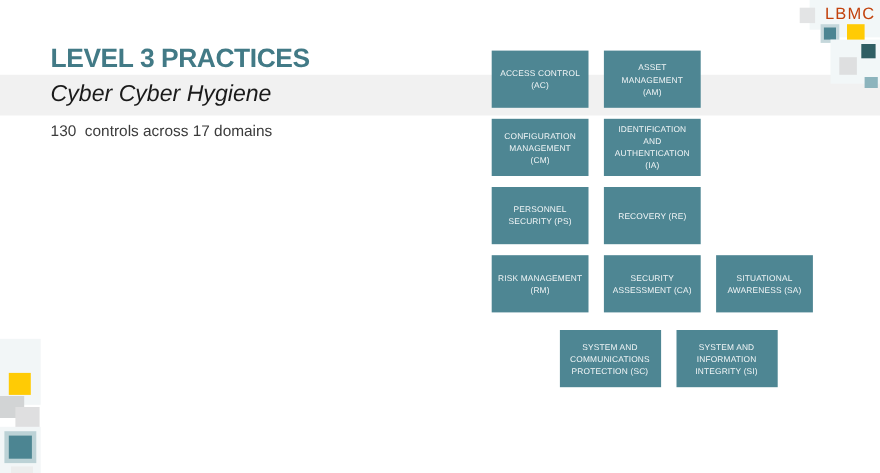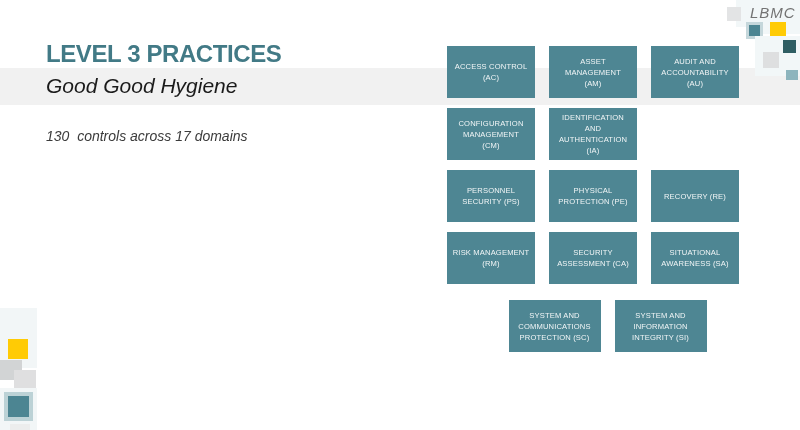--- a/index.html
+++ b/index.html
@@ -78,23 +78,22 @@
     left: 760px; top: 0px;
     width: 40px; height: 34px;
     background: #f2f7f8;
   }
   .logo-text {
     position: absolute;
     left: 750px; top: 4px;
     width: 50px;
     font-size: 15px;
     letter-spacing: 1px;
-    color: #737373;
-    font-family: "Liberation Sans", sans-serif;
-    font-style: italic;
+    color: #c2410c;
+    font-family: "Liberation Sans", sans-serif;
   }
   .deco-gray-top {
     position: absolute;
     left: 727px; top: 7px;
     width: 14px; height: 14px;
     background: #e3e4e5;
   }
   .deco-teal-top-outer {
     position: absolute;
     left: 746px; top: 22px;
@@ -159,26 +158,25 @@
     position: absolute;
     left: 46px; top: 74px;
     font-size: 21px;
     font-style: italic;
     color: #1a1a1a;
     white-space: nowrap;
     font-family: "Liberation Sans", sans-serif;
   }
   .slide-detail {
     position: absolute;
-    left: 46px; top: 128px;
+    left: 46px; top: 111px;
     font-size: 14px;
     color: #3b3b3b;
     white-space: pre;
     font-family: "Liberation Sans", sans-serif;
-    font-style: italic;
   }
 
   
   .grid {
     position: absolute;
     left: 447px; top: 46px;
     width: 321px;
   }
   .grid-row {
     display: flex;
@@ -223,21 +221,21 @@
   <div class="deco-gray-left-a"></div>
   <div class="deco-gray-left-b"></div>
   <div class="deco-panel-left-lower"></div>
   <div class="deco-teal-left-outer"></div>
   <div class="deco-teal-left-inner"></div>
   <div class="deco-gray-left-c"></div>
 
   <div class="title-band"></div>
 
   <h1 class="slide-title">LEVEL 3 PRACTICES</h1>
-  <div class="slide-subtitle">Good Good Hygiene</div>
+  <div class="slide-subtitle">Cyber Cyber Hygiene</div>
   <div class="slide-detail">130  controls across 17 domains</div>
 
   <div class="logo-plate"></div>
   <div class="logo-plate2"></div>
   <div class="deco-gray-top"></div>
   <div class="logo-text">LBMC</div>
   <div class="deco-teal-top-outer"></div>
   <div class="deco-teal-top-inner"></div>
   <div class="deco-yellow-top"></div>
   <div class="deco-panel-right"></div>
@@ -246,40 +244,34 @@
   <div class="deco-teal-right-bottom"></div>
 
   <div class="grid">
       <div class="grid-row">
         <div class="domain-box">
           <span>ACCESS CONTROL<br>(AC)</span>
         </div>
         <div class="domain-box">
           <span>ASSET<br>MANAGEMENT<br>(AM)</span>
         </div>
-        <div class="domain-box">
-          <span>AUDIT AND<br>ACCOUNTABILITY<br>(AU)</span>
-        </div>
       </div>
       <div class="grid-row">
         <div class="domain-box">
           <span>CONFIGURATION<br>MANAGEMENT<br>(CM)</span>
         </div>
         <div class="domain-box">
           <span>IDENTIFICATION<br>AND<br>AUTHENTICATION<br>(IA)</span>
         </div>
       </div>
       <div class="grid-row">
         <div class="domain-box">
           <span>PERSONNEL<br>SECURITY (PS)</span>
         </div>
         <div class="domain-box">
-          <span>PHYSICAL<br>PROTECTION (PE)</span>
-        </div>
-        <div class="domain-box">
           <span>RECOVERY (RE)</span>
         </div>
       </div>
       <div class="grid-row">
         <div class="domain-box">
           <span>RISK MANAGEMENT<br>(RM)</span>
         </div>
         <div class="domain-box">
           <span>SECURITY<br>ASSESSMENT (CA)</span>
         </div>

